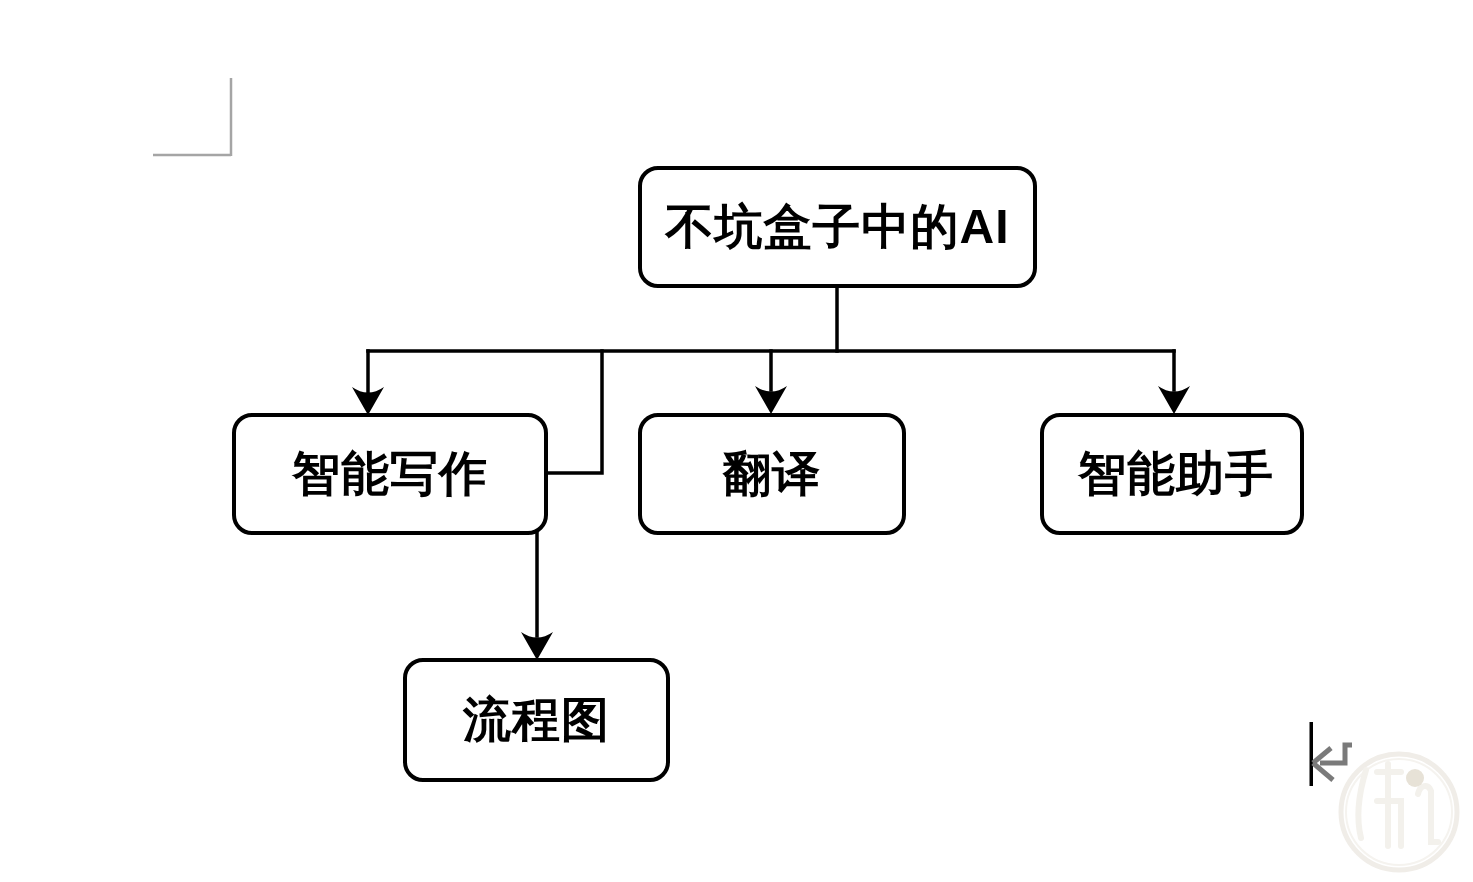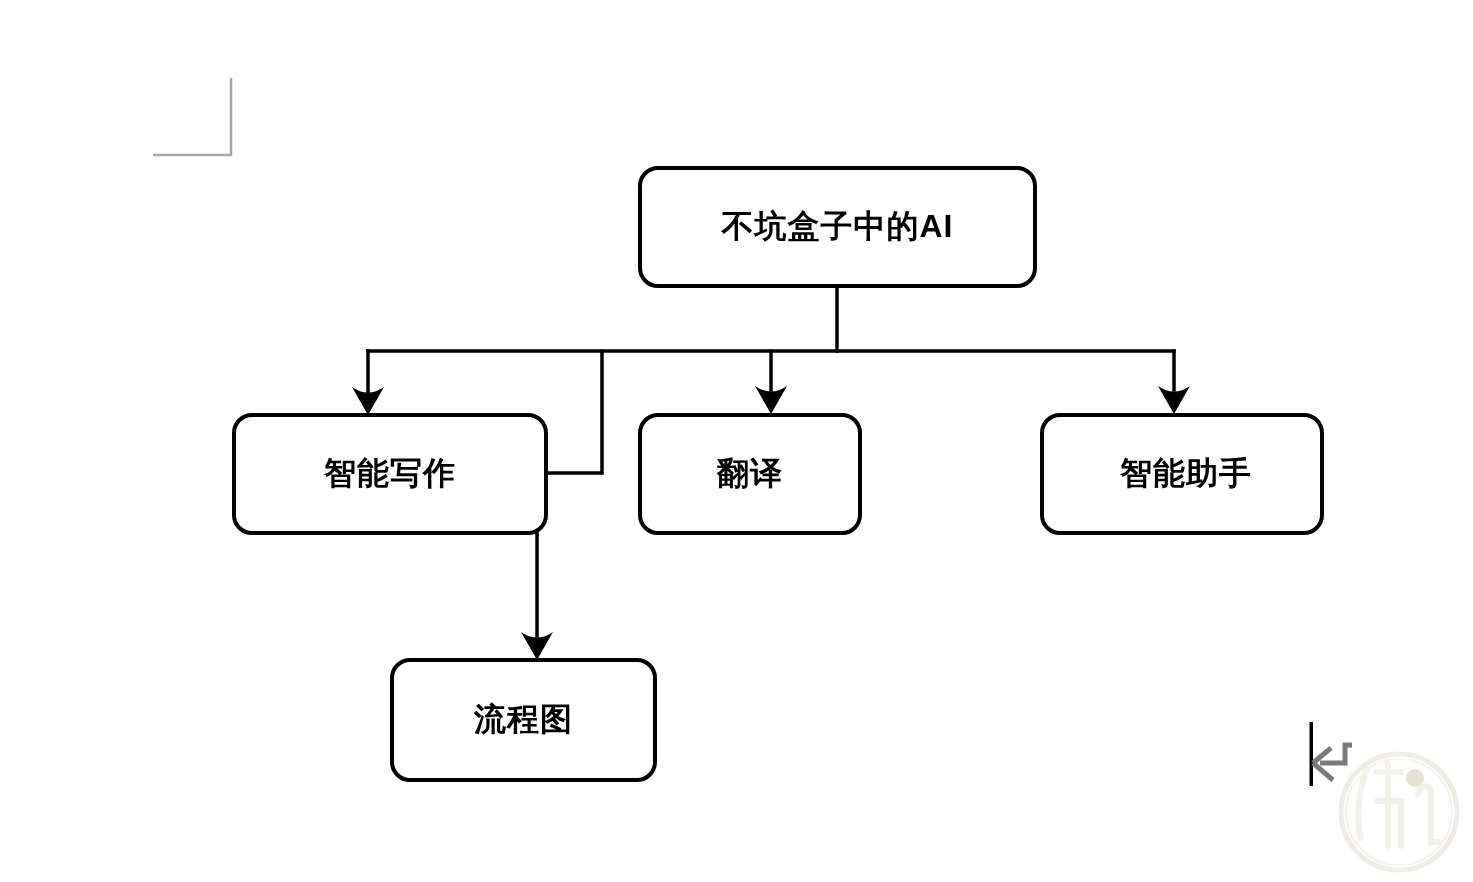--- a/index.html
+++ b/index.html
@@ -28,31 +28,31 @@
     box-sizing: border-box;
     background: #ffffff;
     border: 4px solid #000000;
     border-radius: 20px;
     display: flex;
     align-items: center;
     justify-content: center;
     z-index: 2;
   }
   .node-label {
-    font-size: 32px;
+    font-size: 48px;
     font-weight: 700;
     color: #000000;
     letter-spacing: 1px;
     white-space: nowrap;
   }
   .node-root      { left: 638px;  top: 166px; width: 399px; height: 122px; }
   .node-writing   { left: 232px;  top: 413px; width: 316px; height: 122px; }
-  .node-translate { left: 638px;  top: 413px; width: 224px; height: 122px; }
-  .node-assistant { left: 1040px; top: 413px; width: 284px; height: 122px; padding-left: 8px; }
-  .node-flowchart { left: 390px;  top: 658px; width: 267px; height: 124px; }
+  .node-translate { left: 638px;  top: 413px; width: 268px; height: 122px; }
+  .node-assistant { left: 1040px; top: 413px; width: 264px; height: 122px; padding-left: 8px; }
+  .node-flowchart { left: 403px;  top: 658px; width: 267px; height: 124px; }
 </style>
 </head>
 <body>
 
 <div class="page">
 
   <svg class="diagram-layer" viewBox="0 0 1473 882" xmlns="http://www.w3.org/2000/svg">
 
     <g>
       <circle cx="1399" cy="812" r="58" fill="none" stroke="#f0ede8" stroke-width="5"></circle>

